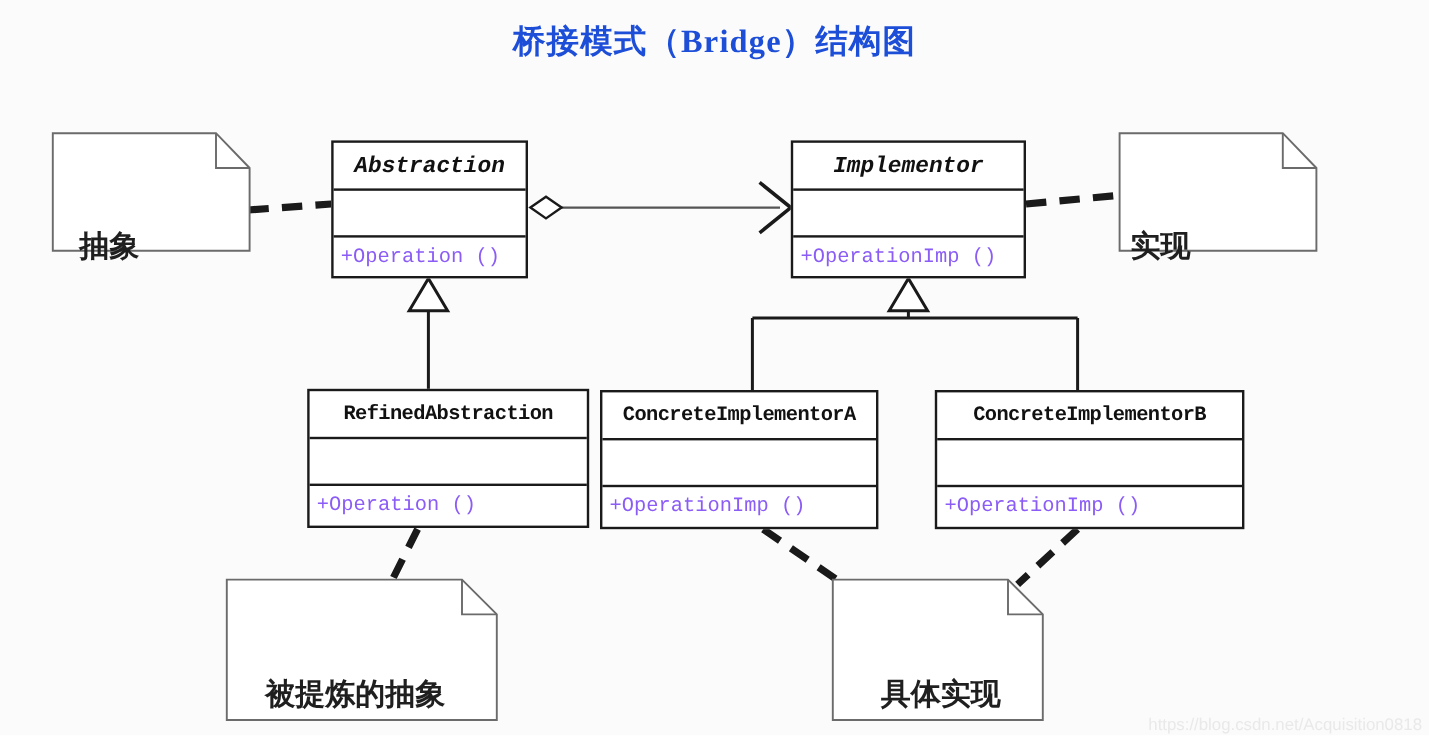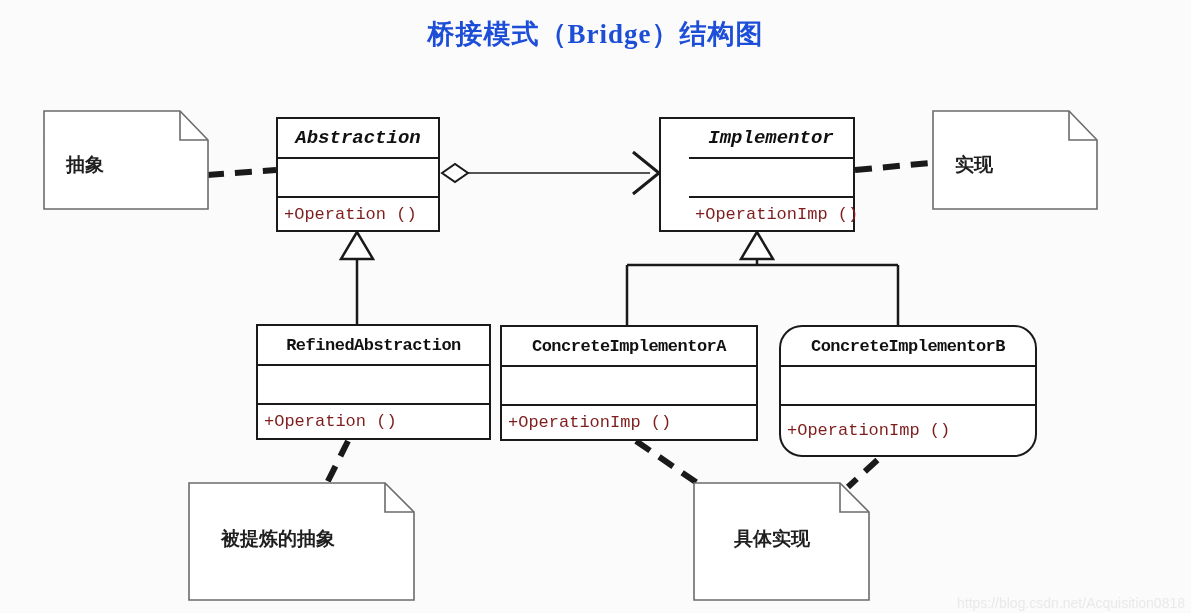--- a/index.html
+++ b/index.html
@@ -65,35 +65,36 @@
     box-sizing: border-box;
     border-bottom: 2px solid #1a1a1a;
   }
   .uml-ops {
     box-sizing: border-box;
     display: flex;
     align-items: center;
     padding-left: 6px;
     font-family: "Liberation Mono", "DejaVu Sans Mono", monospace;
     font-size: 17px;
-    color: #7f1d1d;
+    color: #8b5cf6;
     white-space: nowrap;
   }
 
   
   .uml-note {
     position: absolute;
   }
   .uml-note .note-text {
     position: absolute;
     font-family: "Liberation Sans", "DejaVu Sans", sans-serif;
-    font-size: 19px;
+    font-size: 25px;
     font-weight: bold;
     color: #1f1f1f;
     white-space: nowrap;
+    margin-top: 36px;
   }
 
   
   #wires {
     position: absolute;
     left: 0;
     top: 0;
     width: 1191px;
     height: 613px;
     pointer-events: none;
@@ -170,56 +171,56 @@
       <path d="M 694,483 L 840,483 L 869,512 L 869,600 L 694,600 Z"></path>
       <path d="M 840,483 L 840,512 L 869,512" fill="none"></path>
     </g>
   </svg>
 
   <div class="uml-note" style="left:44px; top:111px; width:164px; height:98px;">
     <span class="note-text" style="left:22px; top:41px;">抽象</span>
   </div>
 
   <div class="uml-note" style="left:933px; top:111px; width:164px; height:98px;">
-    <span class="note-text" style="left:22px; top:41px;">实现</span>
+    <span class="note-text" style="left:9px; top:41px;">实现</span>
   </div>
 
   <div class="uml-note" style="left:189px; top:483px; width:187px; height:117px;">
     <span class="note-text" style="left:32px; top:43px;">被提炼的抽象</span>
   </div>
 
   <div class="uml-note" style="left:694px; top:483px; width:175px; height:117px;">
     <span class="note-text" style="left:40px; top:43px;">具体实现</span>
   </div>
 
   <div class="uml-class" style="left:276px; top:117px; width:164px; height:115px;">
     <div class="uml-name abstract" style="height:40px;">Abstraction</div>
     <div class="uml-attrs" style="height:39px;"></div>
     <div class="uml-ops" style="flex:1;">+Operation ()</div>
   </div>
 
-  <div class="uml-class" style="left:659px; top:117px; width:196px; height:115px;padding-left:28px;">
+  <div class="uml-class" style="left:659px; top:117px; width:196px; height:115px;">
     <div class="uml-name abstract" style="height:40px;">Implementor</div>
     <div class="uml-attrs" style="height:39px;"></div>
     <div class="uml-ops" style="flex:1;">+OperationImp ()</div>
   </div>
 
   <div class="uml-class" style="left:240px; top:324px; width:235px; height:116px;margin-left:16px;">
     <div class="uml-name small" style="height:40px;">RefinedAbstraction</div>
     <div class="uml-attrs" style="height:39px;"></div>
     <div class="uml-ops" style="flex:1;">+Operation ()</div>
   </div>
 
-  <div class="uml-class" style="left:500px; top:325px; width:258px; height:116px;">
+  <div class="uml-class" style="left:500px; top:325px; width:232px; height:116px;">
     <div class="uml-name small" style="height:40px;">ConcreteImplementorA</div>
     <div class="uml-attrs" style="height:39px;"></div>
     <div class="uml-ops" style="flex:1;">+OperationImp ()</div>
   </div>
 
-  <div class="uml-class" style="left:779px; top:325px; width:258px; height:132px;border-radius:23px;">
+  <div class="uml-class" style="left:779px; top:325px; width:258px; height:116px;">
     <div class="uml-name small" style="height:40px;">ConcreteImplementorB</div>
     <div class="uml-attrs" style="height:39px;"></div>
     <div class="uml-ops" style="flex:1;">+OperationImp ()</div>
   </div>
 
   <div id="watermark">https://blog.csdn.net/Acquisition0818</div>
 
 </div>
 
 </body></html>

